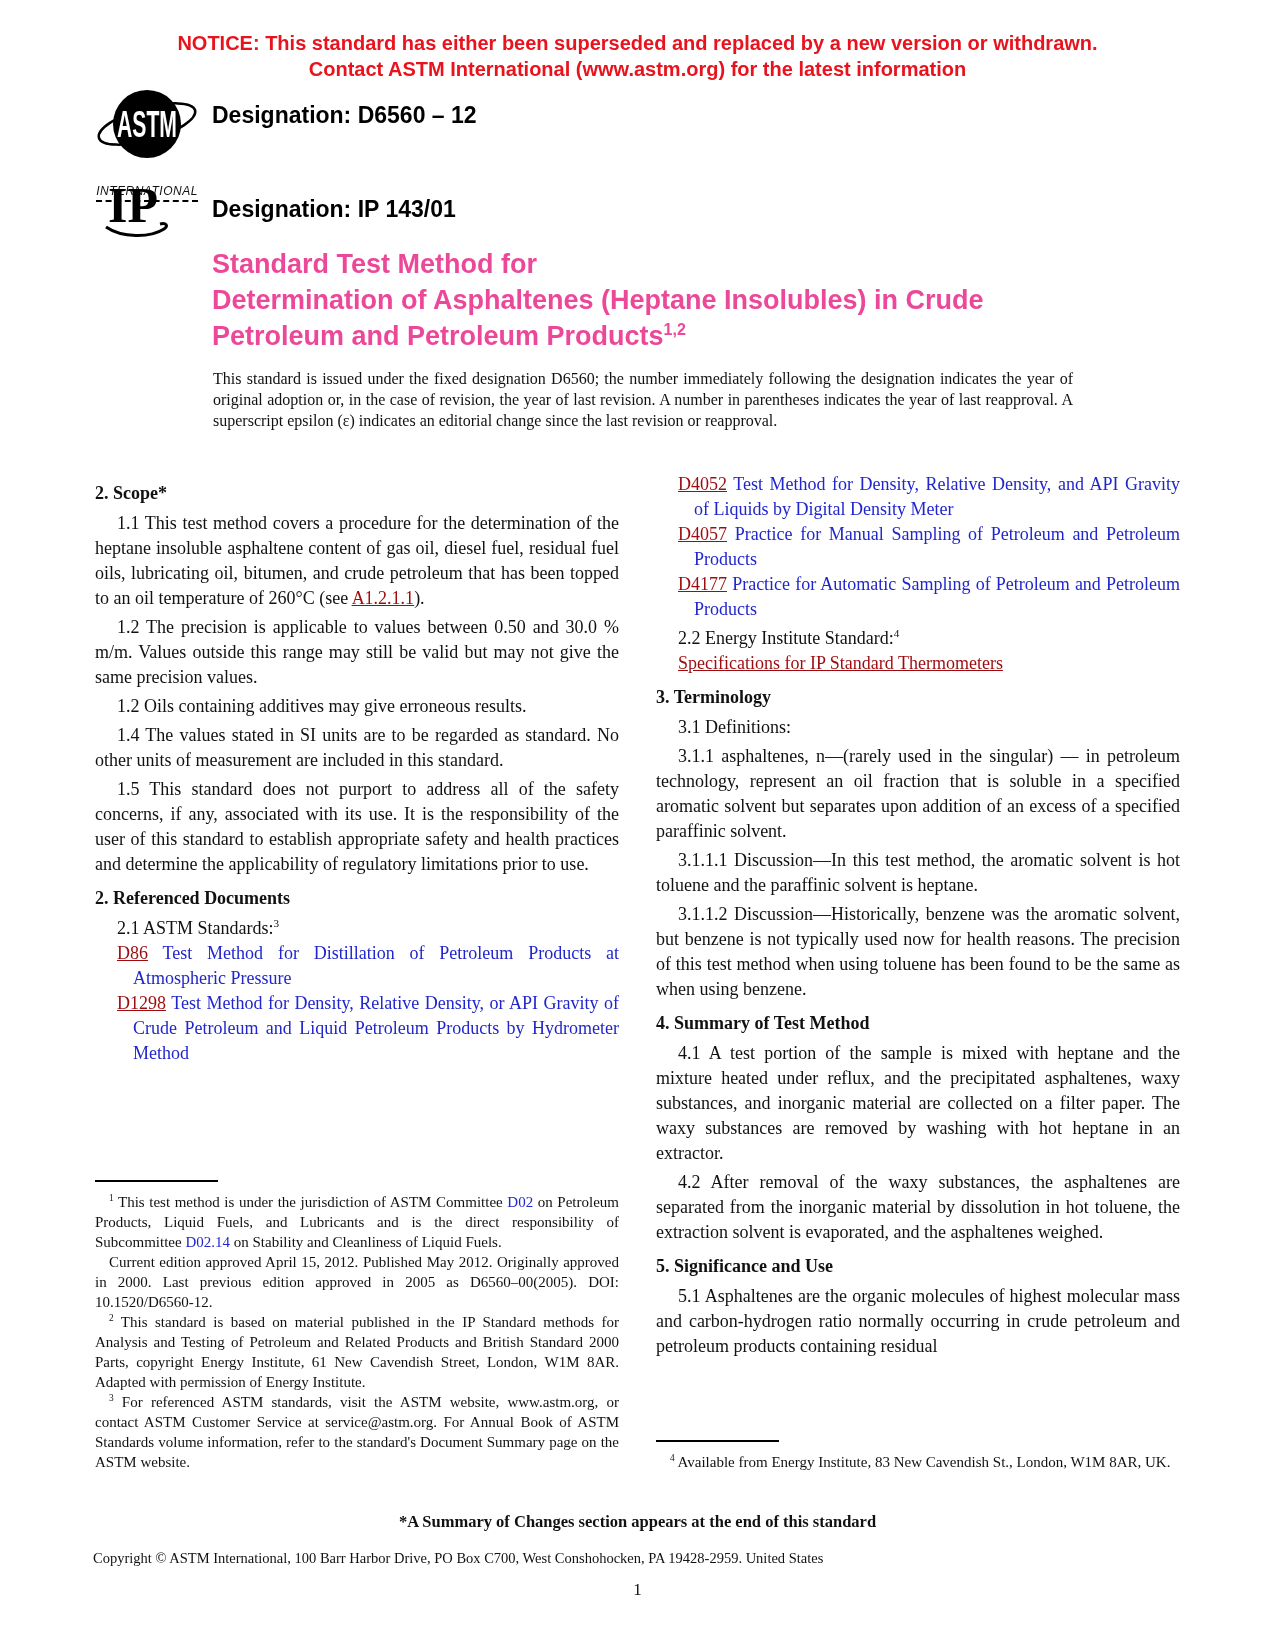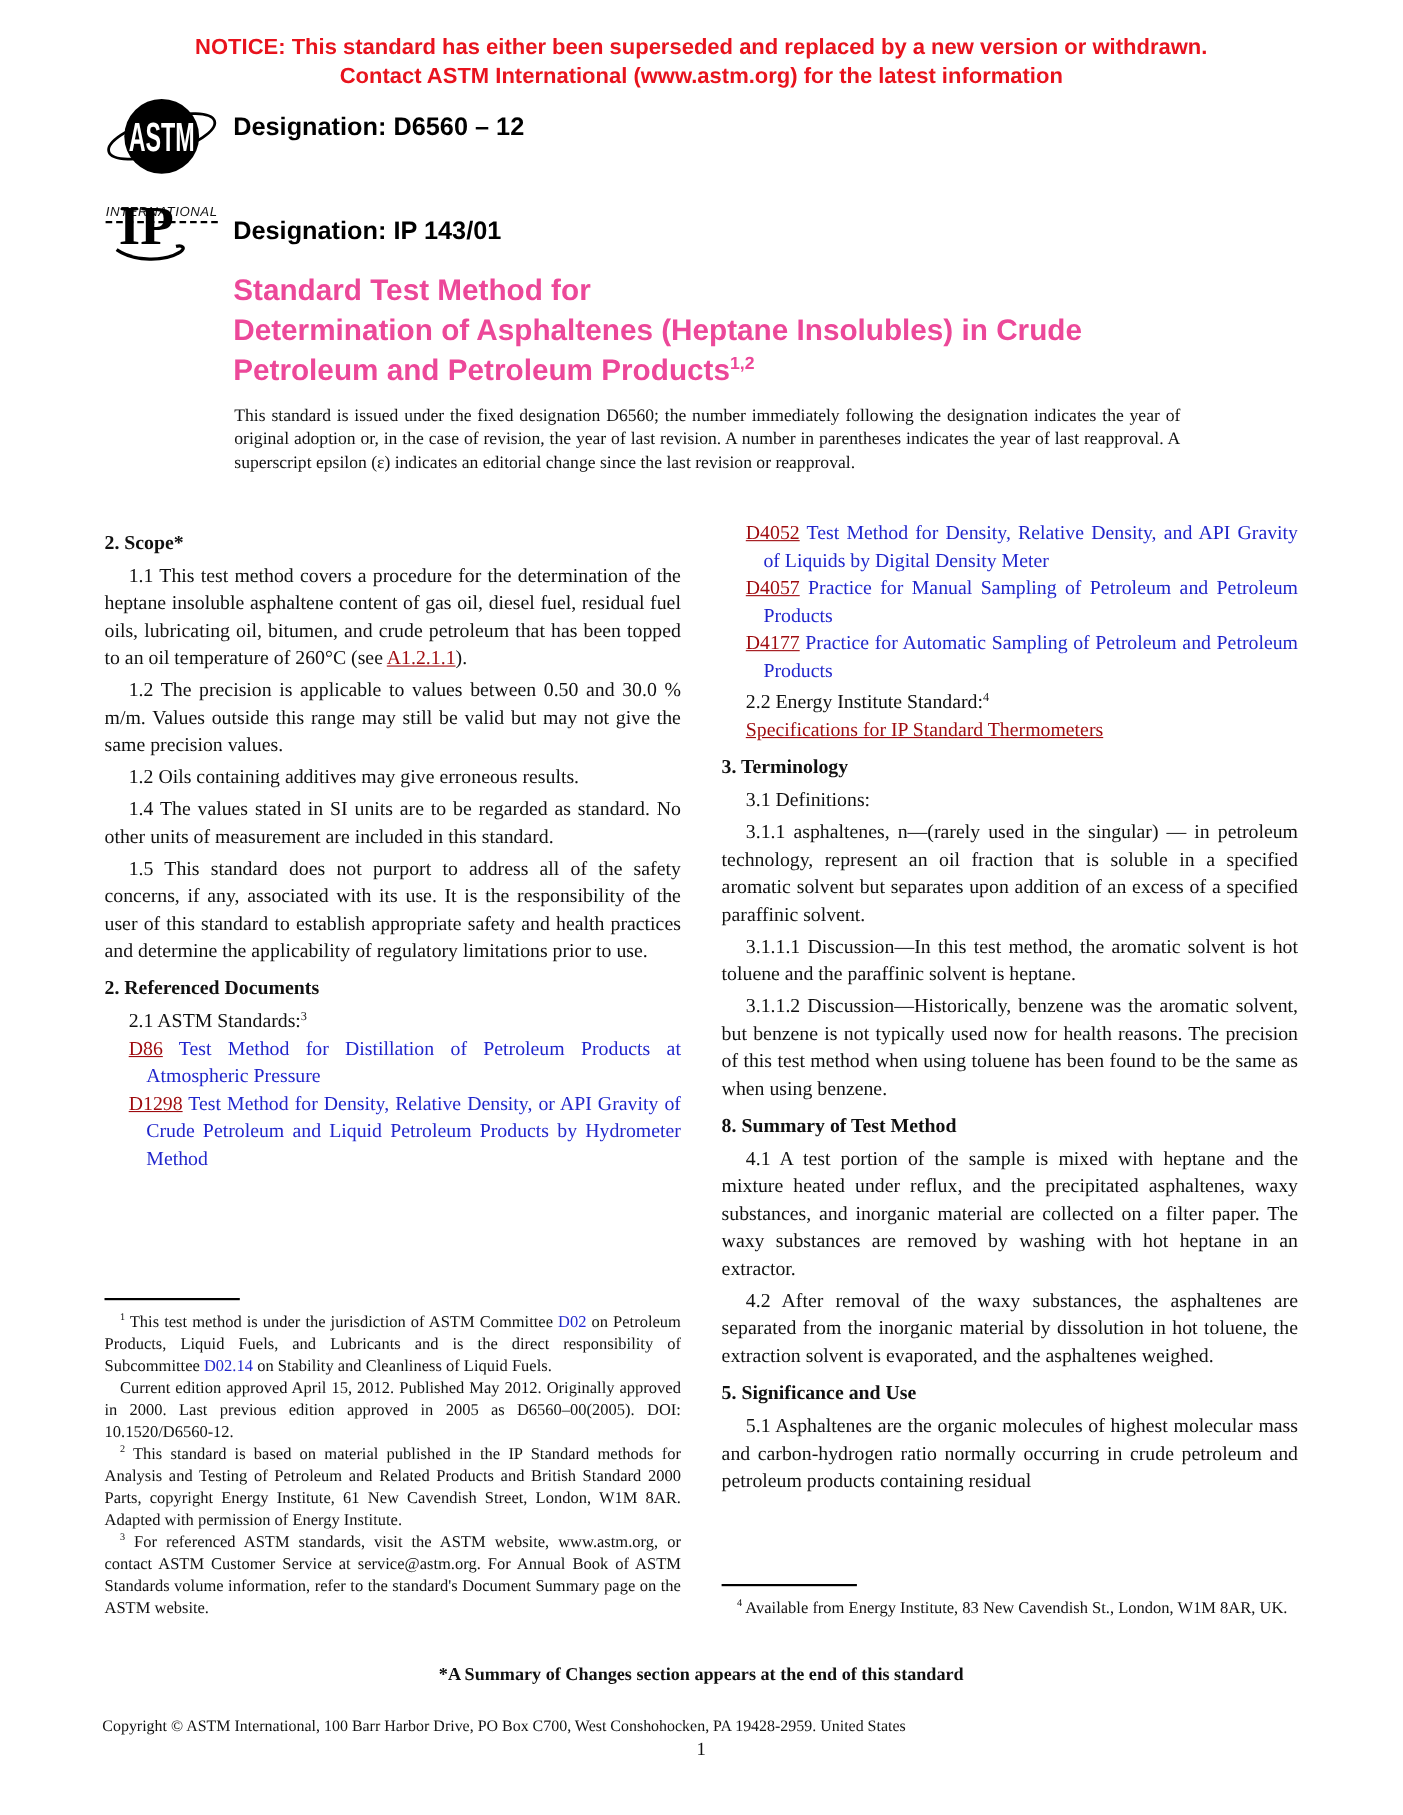--- a/index.html
+++ b/index.html
@@ -38,21 +38,21 @@
   .fnblock{margin-top:auto;}
   .fnrule{width:123px;border-top:2px solid #000;margin-bottom:10px;}
   .blk-fn{font-size:15px;line-height:20px;text-indent:14px;text-align:justify;}
   span.i{margin-top:12px;}
   span.rl{color:#9e0b0f;text-decoration:underline;}
   span.bl{color:#2126cc;}
   span.sup, .sup{vertical-align:super;font-size:0.62em;line-height:0;}
   
   .summary-note{position:absolute;top:1512px;left:0;width:100%;text-align:center;
                 font-weight:bold;font-size:16.5px;}
-  .copyright{position:absolute;top:1550px;left:93px;font-size:14.5px;margin-top:12px;}
+  .copyright{position:absolute;top:1550px;left:93px;font-size:14.5px;}
   .pagenum{position:absolute;top:1580px;left:0;width:100%;text-align:center;font-size:17px;}
 </style>
 </head>
 <body>
 
 <div class="page">
 
   <div class="notice">
     <div>NOTICE: This standard has either been superseded and replaced by a new version or withdrawn.</div>
     <div>Contact ASTM International (www.astm.org) for the latest information</div>
@@ -112,21 +112,21 @@
           <div class="blk-ref"><span class="rl">D4052</span><span class="bl"> Test Method for Density, Relative Density, and API Gravity of Liquids by Digital Density Meter</span></div>
           <div class="blk-ref"><span class="rl">D4057</span><span class="bl"> Practice for Manual Sampling of Petroleum and Petroleum Products</span></div>
           <div class="blk-ref"><span class="rl">D4177</span><span class="bl"> Practice for Automatic Sampling of Petroleum and Petroleum Products</span></div>
           <div class="blk-p"><span>2.2  </span><span class="i">Energy Institute Standard:</span><span class="sup">4</span></div>
           <div class="blk-ref"><span class="rl">Specifications for IP Standard Thermometers</span></div>
           <div class="blk-h"><span>3.  Terminology</span></div>
           <div class="blk-p"><span>3.1  </span><span class="i">Definitions:</span></div>
           <div class="blk-p"><span>3.1.1  </span><span class="i">asphaltenes, n</span><span>—(rarely used in the singular) — </span><span class="i">in petroleum technology</span><span>, represent an oil fraction that is soluble in a specified aromatic solvent but separates upon addition of an excess of a specified paraffinic solvent.</span></div>
           <div class="blk-p"><span>3.1.1.1  </span><span class="i">Discussion</span><span>—In this test method, the aromatic solvent is hot toluene and the paraffinic solvent is heptane.</span></div>
           <div class="blk-p"><span>3.1.1.2  </span><span class="i">Discussion</span><span>—Historically, benzene was the aromatic solvent, but benzene is not typically used now for health reasons. The precision of this test method when using toluene has been found to be the same as when using benzene.</span></div>
-          <div class="blk-h"><span>8.  Summary of Test Method</span></div>
+          <div class="blk-h"><span>4.  Summary of Test Method</span></div>
           <div class="blk-p"><span>4.1  A test portion of the sample is mixed with heptane and the mixture heated under reflux, and the precipitated asphaltenes, waxy substances, and inorganic material are collected on a filter paper. The waxy substances are removed by washing with hot heptane in an extractor.</span></div>
           <div class="blk-p"><span>4.2  After removal of the waxy substances, the asphaltenes are separated from the inorganic material by dissolution in hot toluene, the extraction solvent is evaporated, and the asphaltenes weighed.</span></div>
           <div class="blk-h"><span>5.  Significance and Use</span></div>
           <div class="blk-p"><span>5.1  Asphaltenes are the organic molecules of highest molecular mass and carbon-hydrogen ratio normally occurring in crude petroleum and petroleum products containing residual</span></div>
         </div>
       <div class="fnblock">
         <div class="fnrule"></div>
         <div id="fn-right">
             <div class="blk-fn"><span class="sup">4</span><span> Available from Energy Institute, 83 New Cavendish St., London, W1M 8AR, UK.</span></div>
           </div>

